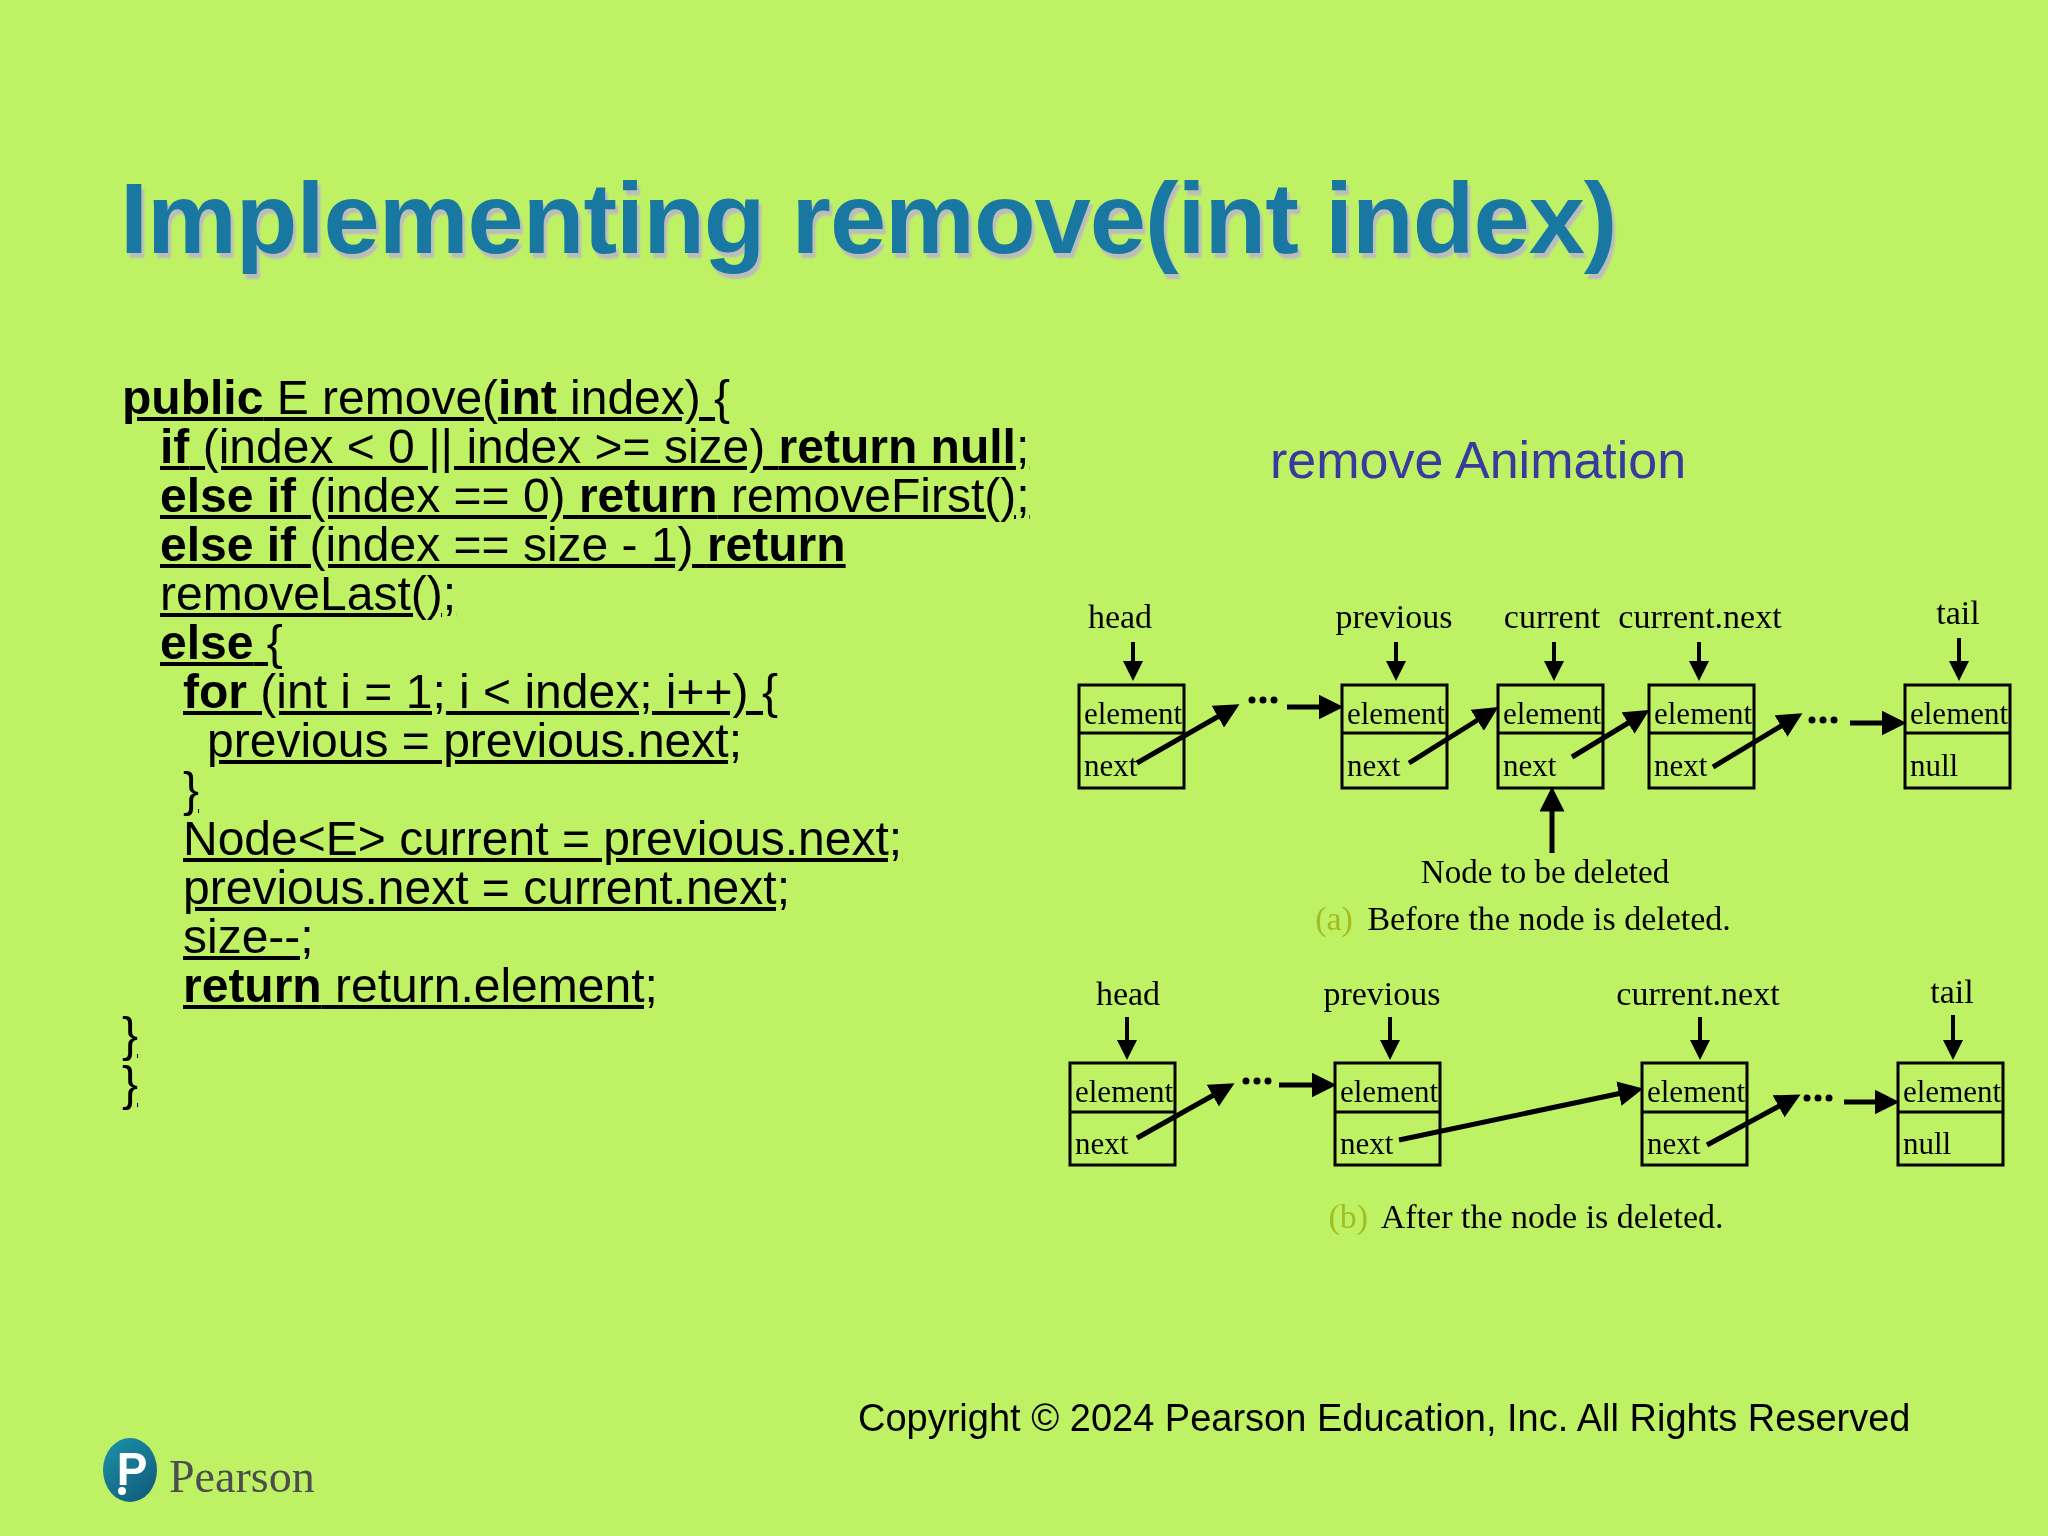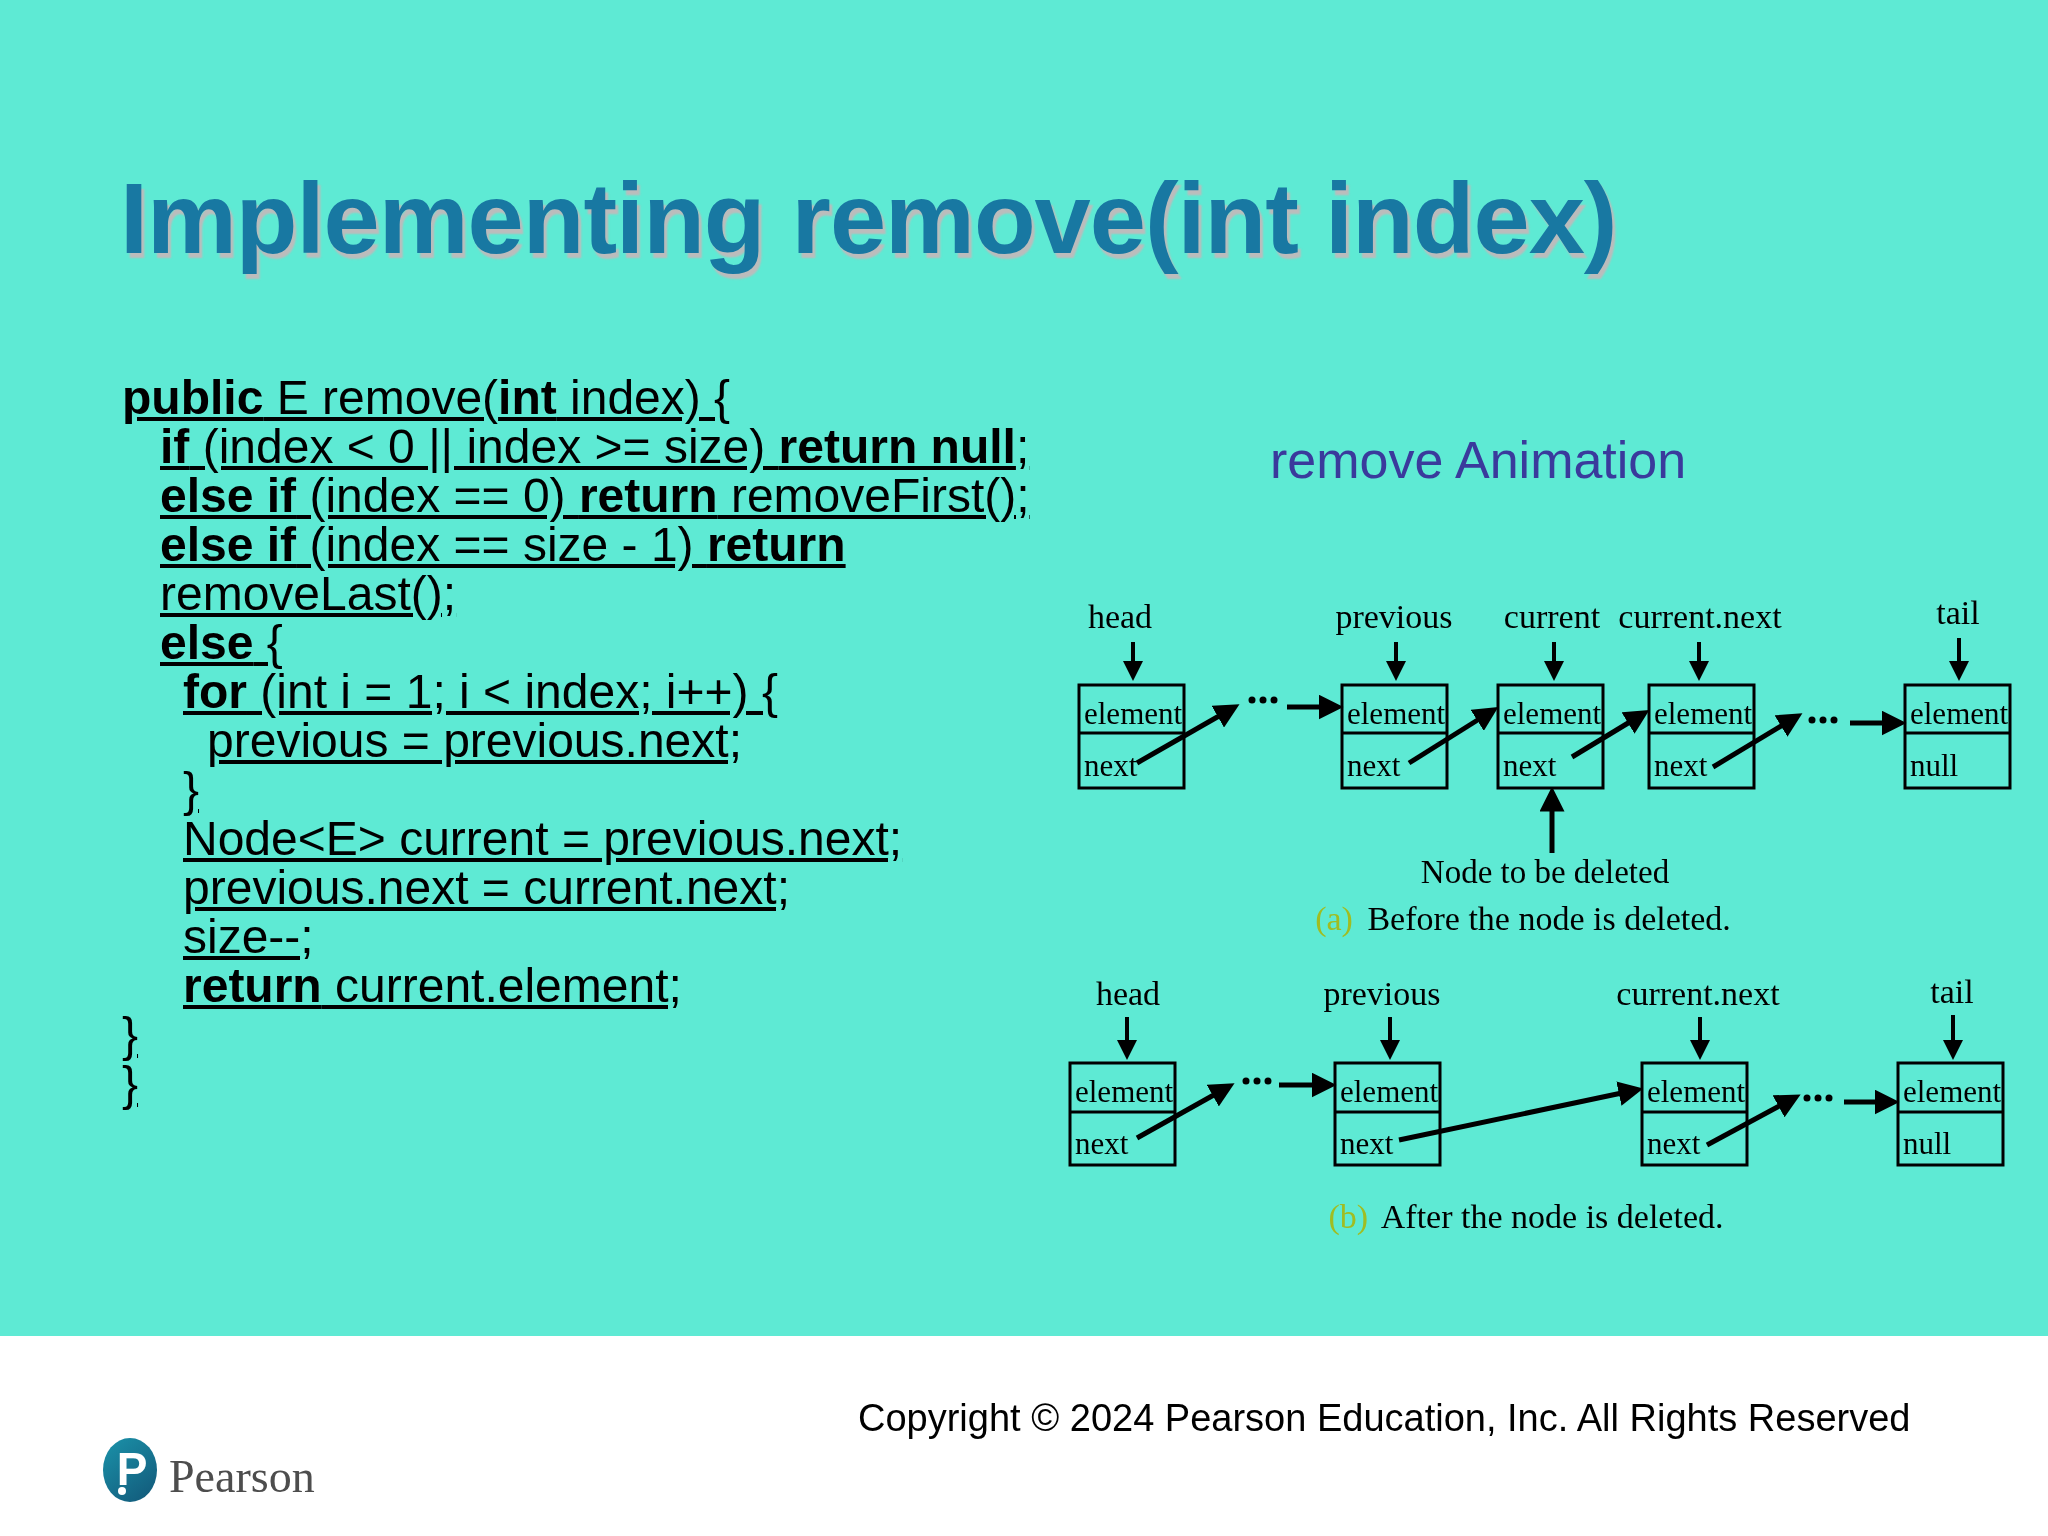--- a/index.html
+++ b/index.html
@@ -7,22 +7,22 @@
     padding: 0;
     width: 2048px;
     height: 1536px;
     background: #ffffff;
     font-family: "Liberation Sans", sans-serif;
     overflow: hidden;
   }
   .slide {
     position: relative;
     width: 2048px;
-    height: 1336px;
-    background: #5eead4;
+    height: 1536px;
+    background: #bef264;
   }
   
   .slide-title {
     position: absolute;
     left: 120px;
     top: 165px;
     margin: 0;
     font-size: 101px;
     font-weight: bold;
     letter-spacing: -1px;
@@ -114,21 +114,21 @@
       <div class="code-line ind1 para"><span class="kw">else if</span><span> (index == 0) </span><span class="kw">return</span><span> removeFirst();</span></div>
       <div class="code-line ind1 para"><span class="kw">else if</span><span> (index == size - 1) </span><span class="kw">return</span></div>
       <div class="code-line ind1"><span>removeLast();</span></div>
       <div class="code-line ind1 para"><span class="kw">else</span><span> {</span></div>
       <div class="code-line ind2 para"><span class="kw">for</span><span> (int i = 1; i &lt; index; i++) {</span></div>
       <div class="code-line ind3 para"><span>previous = previous.next;</span></div>
       <div class="code-line ind2 para"><span>}</span></div>
       <div class="code-line ind2 para"><span>Node&lt;E&gt; current = previous.next;</span></div>
       <div class="code-line ind2 para"><span>previous.next = current.next;</span></div>
       <div class="code-line ind2 para"><span>size--;</span></div>
-      <div class="code-line ind2 para"><span class="kw">return</span><span> current.element;</span></div>
+      <div class="code-line ind2 para"><span class="kw">return</span><span> return.element;</span></div>
       <div class="code-line ind0 para"><span>}</span></div>
       <div class="code-line ind0 para"><span>}</span></div>
     </div>
 
   <a class="anim-link">remove Animation</a>
 
   <svg class="diagram-a" width="1000" height="400" viewBox="0 0 1000 400">
     <defs>
       <marker id="ah" viewBox="0 0 10 10" refX="7" refY="5" markerWidth="5" markerHeight="5" orient="auto">
         <path d="M 0 0 L 10 5 L 0 10 z" fill="#000"></path>

